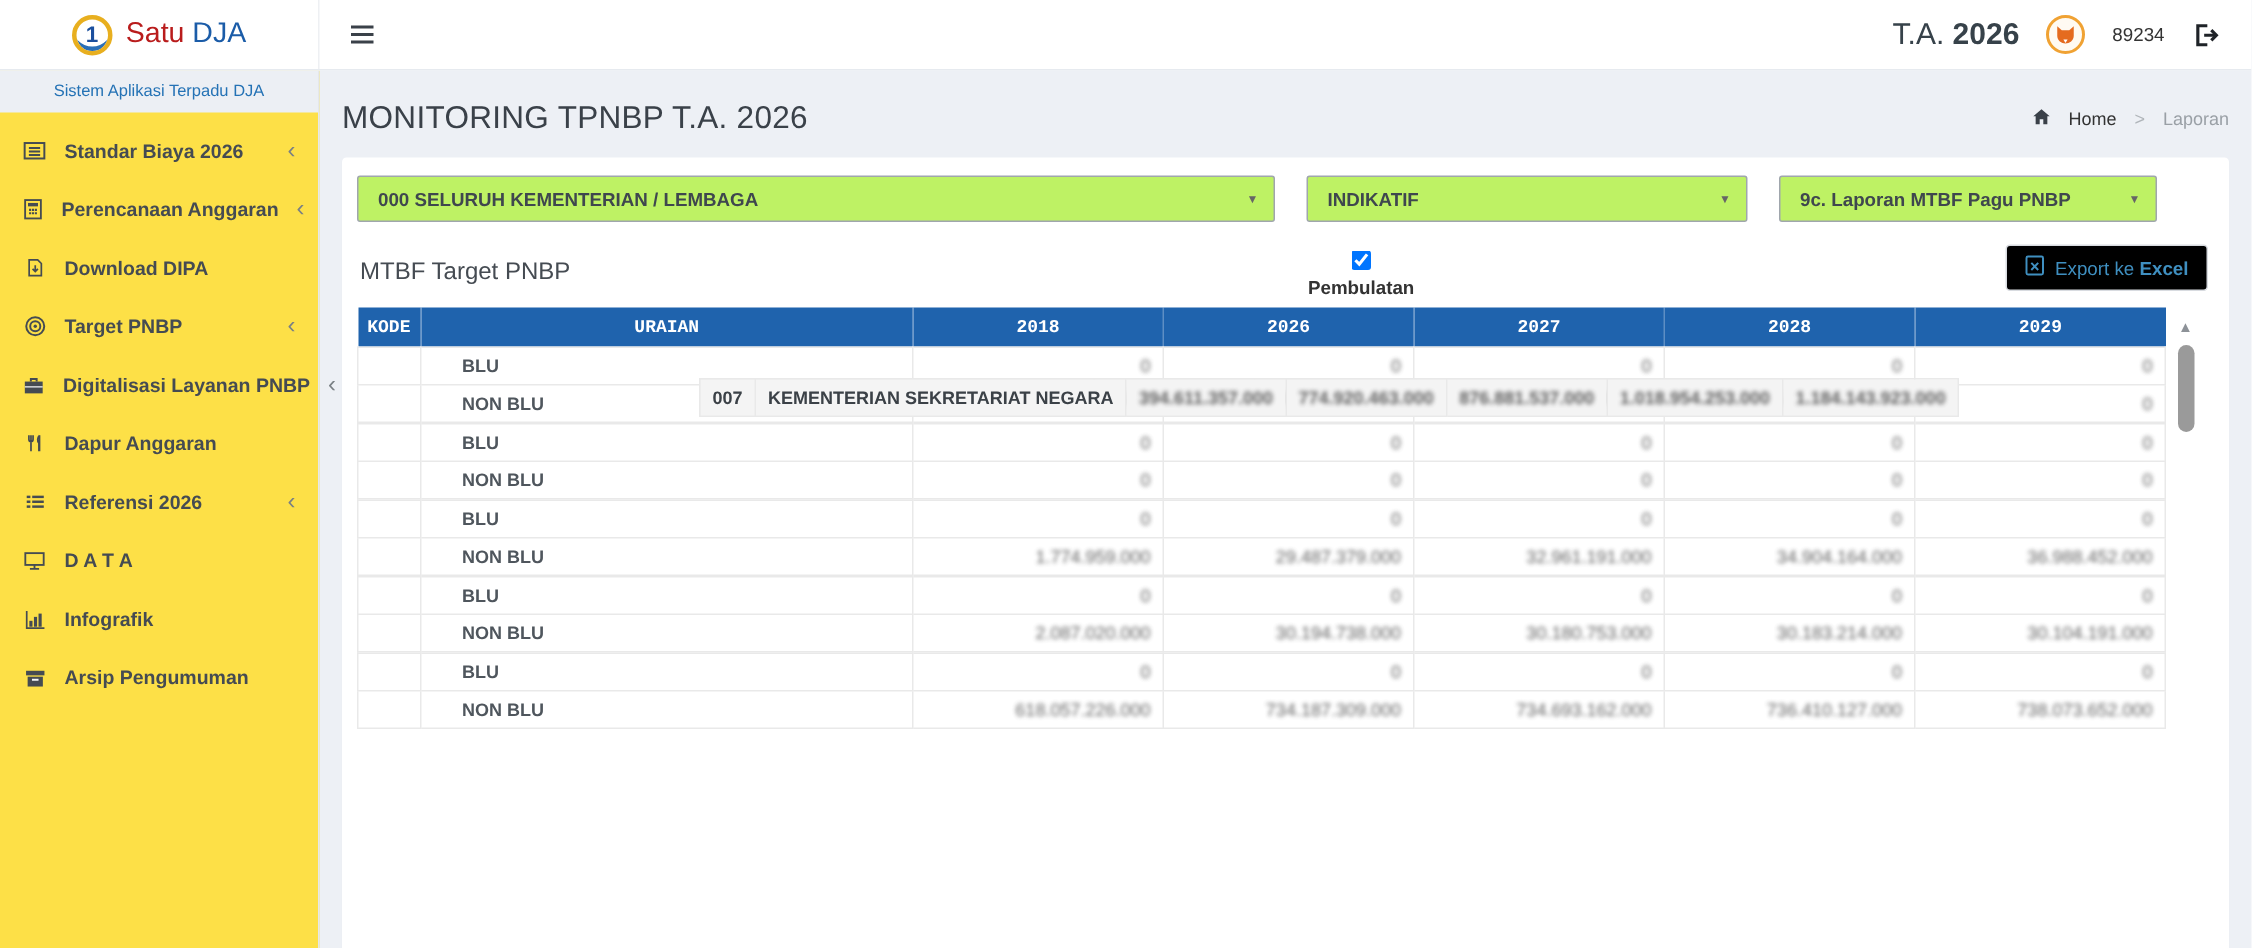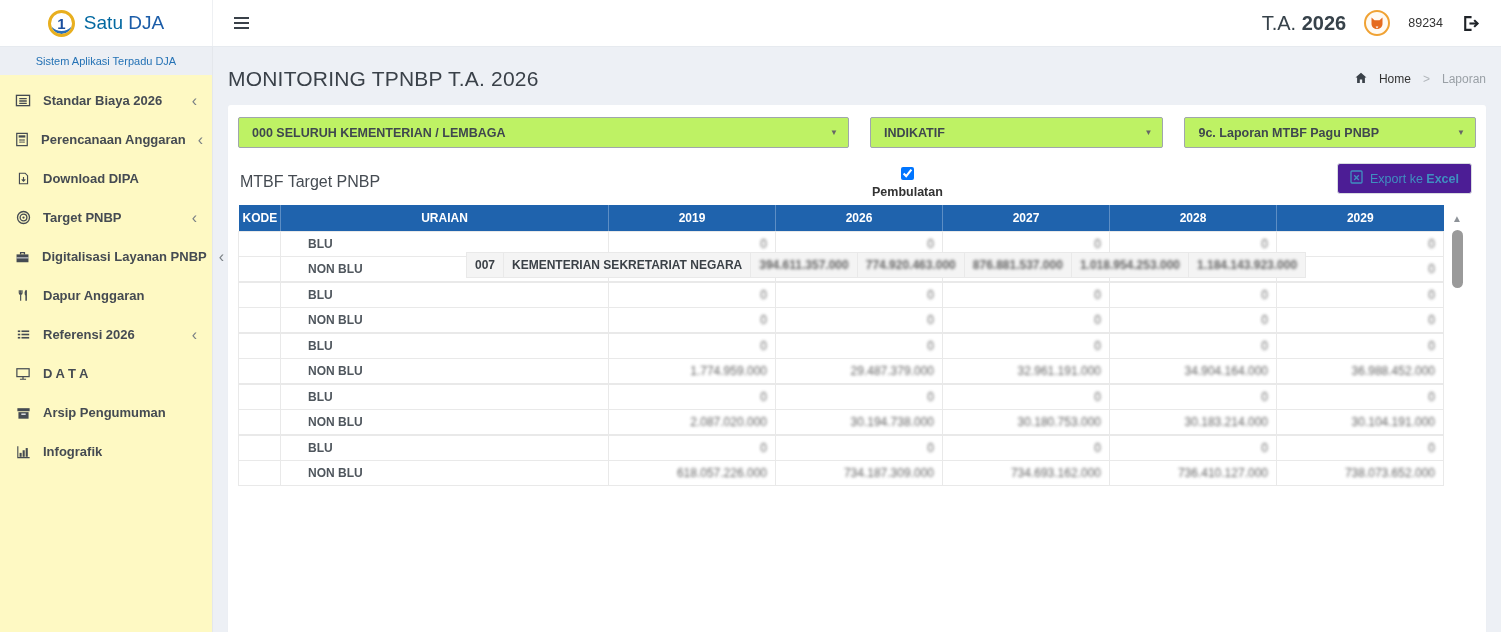--- a/index.html
+++ b/index.html
@@ -4,33 +4,33 @@
 <style>
   * { margin:0; padding:0; box-sizing:border-box; }
   html,body { width:1501px; height:632px; overflow:hidden; }
   body { font-family:"Liberation Sans", sans-serif; background:#edf0f5; position:relative; color:#3c434a; }
 
   
   .topbar { height:47px; background:#fff; display:flex; align-items:center; border-bottom:1px solid #e6eaef; position:relative; z-index:3; }
   .brand { width:213px; height:100%; display:flex; align-items:center; justify-content:center; gap:9px; border-right:1px solid #eef0f3; cursor:pointer; }
   .logo { width:27px; height:27px; border-radius:50%; background:#fff; border:3px solid #e8af1f; color:#1b4f9e; font-weight:bold; font-size:15px; display:flex; align-items:center; justify-content:center; box-shadow:inset 0 -6px 0 -3px #2a6fb8; }
   .brand-text { font-size:19px; }
-  .b-light { color:#0369a1; }
+  .b-light { color:#b91c1c; }
   .b-bold { color:#1b5ca8; font-weight:normal; }
   .hamburger { background:none; border:none; margin-left:17px; cursor:pointer; display:flex; flex-direction:column; gap:3px; padding:4px; }
   .hamburger i { display:block; width:15px; height:2px; background:#3a4149; }
   .top-right { margin-left:auto; display:flex; align-items:center; gap:18px; padding-right:21px; }
   .ta { font-size:20px; color:#37424a; }
   .ta b { font-weight:bold; }
   .coin { width:26px; height:26px; border-radius:50%; border:2px solid #f0a233; background:#fffaf2; display:flex; align-items:center; justify-content:center; cursor:pointer; }
   .coin-count { font-size:12.5px; color:#333; }
   .logout { background:none; border:none; cursor:pointer; display:flex; align-items:center; }
 
   
-  .sidebar { position:absolute; top:47px; left:0; width:213px; bottom:0; background:#fef9c3; border-right:1px solid #e4e7ec; }
+  .sidebar { position:absolute; top:47px; left:0; width:213px; bottom:0; background:#fde047; border-right:1px solid #e4e7ec; }
   .side-sub { padding:8px 6px; text-align:center; font-size:11px; color:#2472b5; background:#eceff4; }
   .menu { padding-top:6px; }
   .menu-item { display:flex; align-items:center; gap:12px; padding:12px 15px; cursor:pointer; }
   .mi-icon { width:16px; display:flex; justify-content:center; }
   .mi-label { font-size:13px; font-weight:bold; color:#454b52; white-space:nowrap; }
   .mi-chev { margin-left:auto; color:#7a8085; font-size:16px; line-height:10px; }
 
   
   .main { position:absolute; left:213px; top:47px; right:0; bottom:0; padding:0 15px; overflow:hidden; }
   .page-head { display:flex; align-items:flex-end; justify-content:space-between; margin:20px 0 14px; }
@@ -44,27 +44,27 @@
 
   .filters { display:flex; gap:21px; margin-bottom:17px; }
   .select { position:relative; height:31px; border:1px solid #a0a6ad; border-radius:2px; background:#bef264; display:flex; align-items:center; padding:0 26px 0 13px; font-size:12.5px; font-weight:bold; color:#3f474e; cursor:pointer; white-space:nowrap; }
   .select .caret { position:absolute; right:10px; top:50%; transform:translateY(-52%); font-style:normal; font-size:8px; color:#666; }
 
   .toolbar { position:relative; height:32px; margin-bottom:8px; }
   .tbl-title { position:absolute; left:2px; top:8px; font-size:16px; color:#454b52; }
   .chk { position:absolute; left:634px; top:2px; display:flex; align-items:center; gap:5px; cursor:pointer;flex-direction:column; }
   .chk input { width:13px; height:13px; cursor:pointer; }
   .chk span { font-size:12.5px; font-weight:bold; color:#333; }
-  .export { position:absolute; right:4px; top:-2px; display:flex; align-items:center; gap:7px; background:#4c1d95; border:1px solid #d8dbe0; border-radius:3px; padding:6px 12px; font-size:12.5px; color:#3f8fc0; cursor:pointer; font-family:inherit; }
+  .export { position:absolute; right:4px; top:-2px; display:flex; align-items:center; gap:7px; background:#000000; border:1px solid #d8dbe0; border-radius:3px; padding:6px 12px; font-size:12.5px; color:#3f8fc0; cursor:pointer; font-family:inherit; }
   .export b { font-weight:bold; }
 
   
   .table-zone { position:relative; padding-right:32px; }
   table { width:100%; border-collapse:collapse; table-layout:fixed; font-size:12px; }
-  thead th { background:#1f63ad; color:#fff; font-weight:bold; text-align:center; padding:6px 4px; font-size:12px; border-right:1px solid rgba(255,255,255,.28); }
+  thead th { background:#1f63ad; color:#fff; font-weight:bold; text-align:center; padding:6px 4px; font-size:12px; border-right:1px solid rgba(255,255,255,.28);font-family:Liberation Mono, monospace; }
   thead th:last-child { border-right:none; }
   tbody td { border:1px solid #e9e9e9; padding:5px 8px; height:25px; color:#4a5056; }
   tr.main td { background:#f4f4f4; }
   tr.main td.kode { text-align:center; font-weight:bold; color:#3b4147; }
   tr.main td.uraian { font-weight:bold; color:#3b4147; }
   tr.sub td.uraian { padding-left:27px; color:#4f565d; font-weight:bold; }
   td.num { text-align:right; }
   td.num span { filter:blur(1.5px); opacity:.8; color:#3d3d3d; display:inline-block; }
   tr.main td.num span { font-weight:bold; }
 
@@ -195,37 +195,37 @@
           <svg width="16" height="14" viewBox="0 0 16 16">
             <rect x="1" y="2" width="14" height="9" fill="none" stroke="#454b52" stroke-width="1.4"></rect>
             <path d="M8 11 v3 M4.5 14 h7" stroke="#454b52" stroke-width="1.4"></path>
           </svg>
         </span>
         <span class="mi-label">D A T A</span>
       </div>
       <div class="menu-item">
         <span class="mi-icon">
           <svg width="15" height="14" viewBox="0 0 16 16">
-            <rect x="1" y="2.5" width="14" height="3.5" fill="#454b52"></rect>
-            <rect x="2.2" y="7" width="11.6" height="7.5" fill="#454b52"></rect>
-            <rect x="5.5" y="8.6" width="5" height="1.5" fill="#f4f6f9"></rect>
-          </svg>
-        </span>
-        <span class="mi-label">Arsip Pengumuman</span>
-      </div>
-      <div class="menu-item">
-        <span class="mi-icon">
-          <svg width="15" height="14" viewBox="0 0 16 16">
             <path d="M1.5 1.5 V14.5 H15" stroke="#454b52" stroke-width="1.3" fill="none"></path>
             <rect x="3.5" y="9" width="2.4" height="4.5" fill="#454b52"></rect>
             <rect x="7" y="6" width="2.4" height="7.5" fill="#454b52"></rect>
             <rect x="10.5" y="3.5" width="2.4" height="10" fill="#454b52"></rect>
           </svg>
         </span>
         <span class="mi-label">Infografik</span>
+      </div>
+      <div class="menu-item">
+        <span class="mi-icon">
+          <svg width="15" height="14" viewBox="0 0 16 16">
+            <rect x="1" y="2.5" width="14" height="3.5" fill="#454b52"></rect>
+            <rect x="2.2" y="7" width="11.6" height="7.5" fill="#454b52"></rect>
+            <rect x="5.5" y="8.6" width="5" height="1.5" fill="#f4f6f9"></rect>
+          </svg>
+        </span>
+        <span class="mi-label">Arsip Pengumuman</span>
       </div>
     </nav>
 </div>
 
 <div class="main">
   <div class="page-head">
     <h1>MONITORING TPNBP T.A. 2026</h1>
     <div class="crumb">
       <span><svg width="12" height="12" viewBox="0 0 16 16">
             <path d="M8 1 L15.3 7.4 H13.2 V14.5 H9.6 V10 H6.4 V14.5 H2.8 V7.4 H0.7 Z" fill="#3a4149"></path>
@@ -239,21 +239,21 @@
   <div class="panel">
     <div class="filters">
       <div class="select" style="width:612px">
         <span>000 SELURUH KEMENTERIAN / LEMBAGA</span>
         <i class="caret">▼</i>
       </div>
       <div class="select" style="width:294px">
         <span>INDIKATIF</span>
         <i class="caret">▼</i>
       </div>
-      <div class="select" style="width:292px">
+      <div class="select" style="width:252px">
         <span>9c. Laporan MTBF Pagu PNBP</span>
         <i class="caret">▼</i>
       </div>
     </div>
 
     <div class="toolbar">
       <div class="tbl-title">MTBF Target PNBP</div>
       <label class="chk">
         <input type="checkbox" checked="" style="">
         <span>Pembulatan</span>
@@ -275,21 +275,21 @@
             <col>
             <col>
             <col>
             <col>
             <col>
         </colgroup>
         <thead>
             <tr>
               <th>KODE</th>
               <th>URAIAN</th>
-              <th>2019</th>
+              <th>2018</th>
               <th>2026</th>
               <th>2027</th>
               <th>2028</th>
               <th>2029</th>
             </tr>
           </thead>
         <tbody>
             <tr class="main">
               <td class="kode">001</td>
               <td class="uraian">MAJELIS PERMUSYAWARATAN RAKYAT (MPR)</td>

